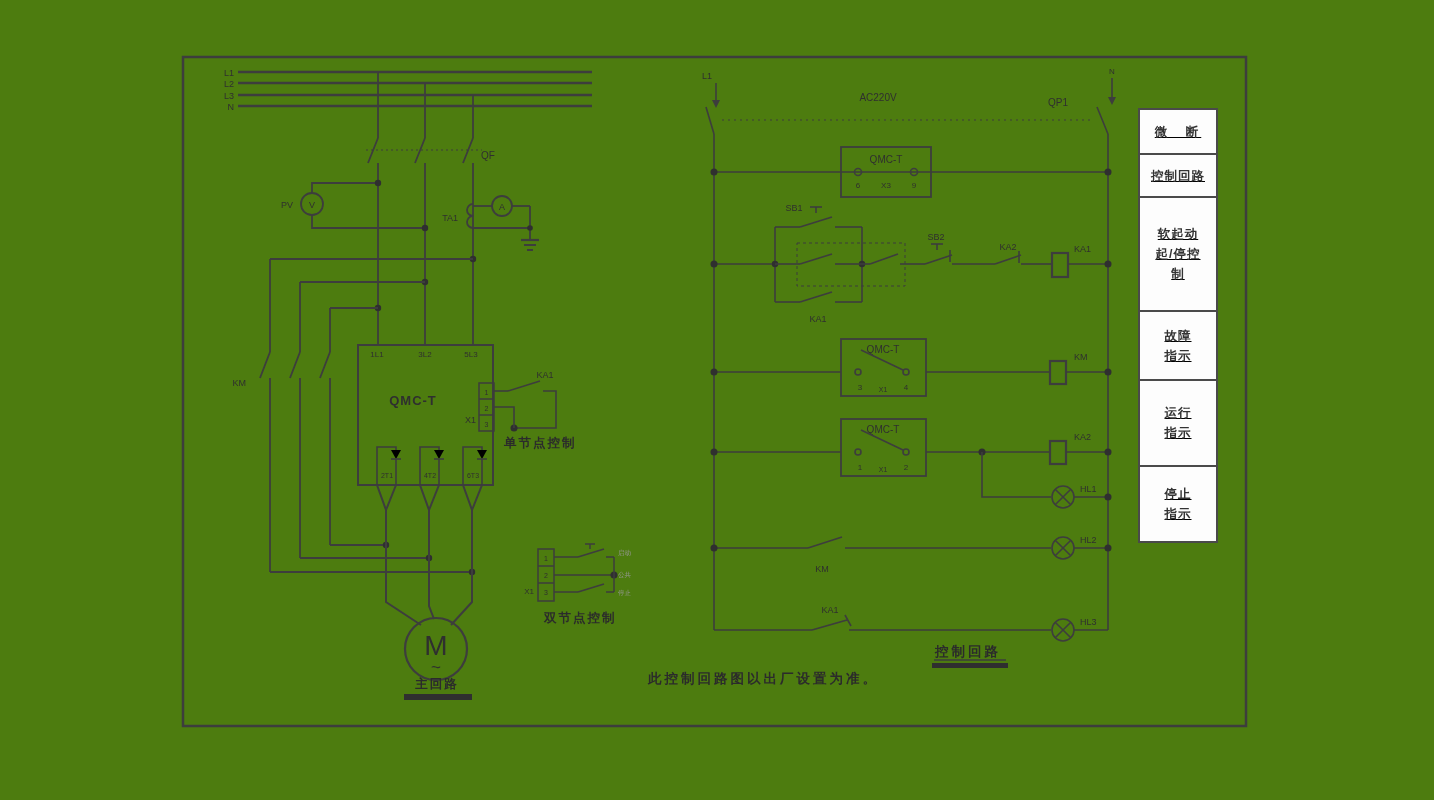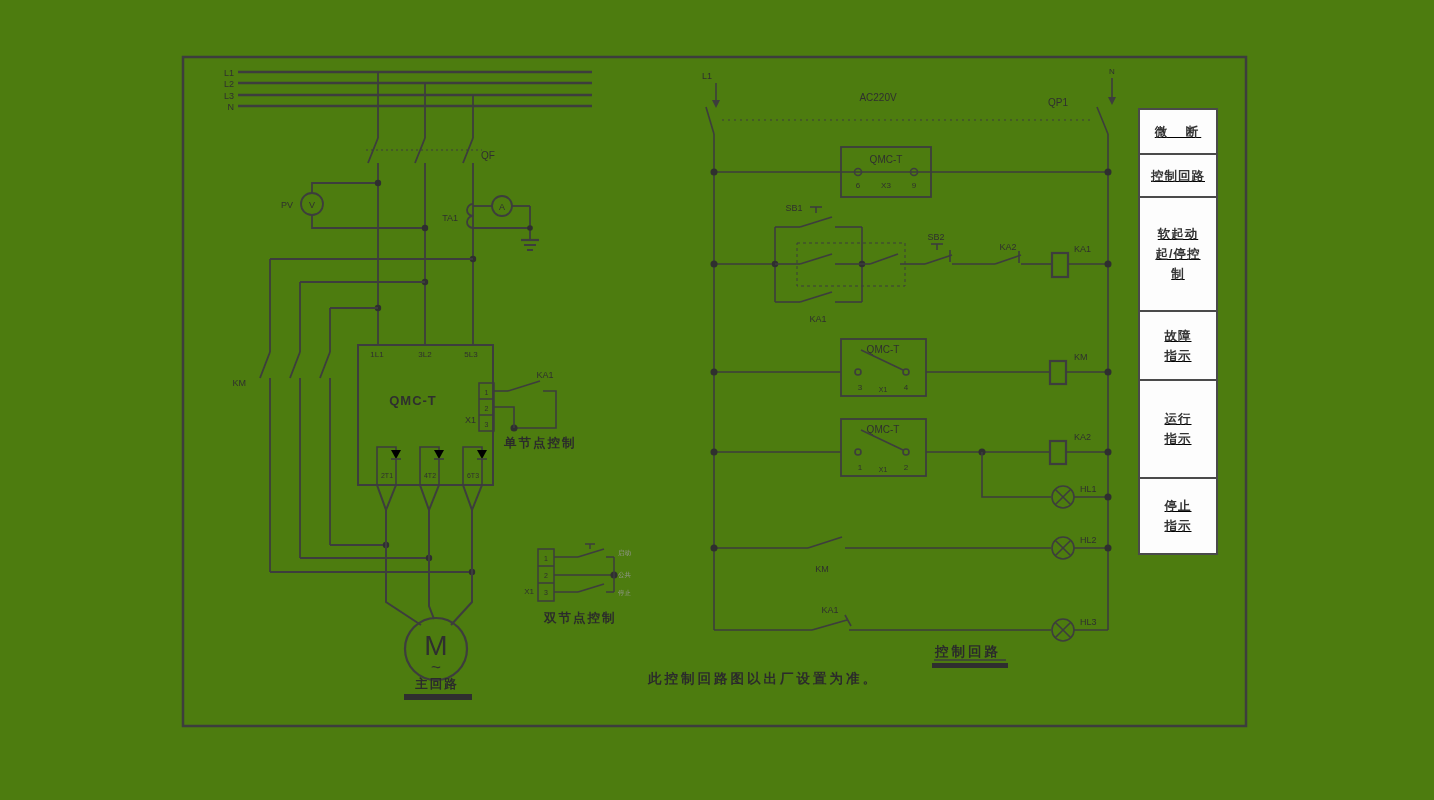--- a/index.html
+++ b/index.html
@@ -359,18 +359,18 @@
 </svg>
 
 <div class="legend">
   <div class="legend-cell" style="height:45px;letter-spacing:3px">微　断</div>
   <div class="legend-cell" style="height:43px">控制回路</div>
   <div class="legend-cell" style="height:114px">软起动
 起/停控
 制</div>
   <div class="legend-cell" style="height:69px">故障
 指示</div>
-  <div class="legend-cell" style="height:98px">运行
+  <div class="legend-cell" style="height:86px">运行
 指示</div>
   <div class="legend-cell" style="height:74px">停止
 指示</div>
 </div>
 </div>
 
 </body></html>

